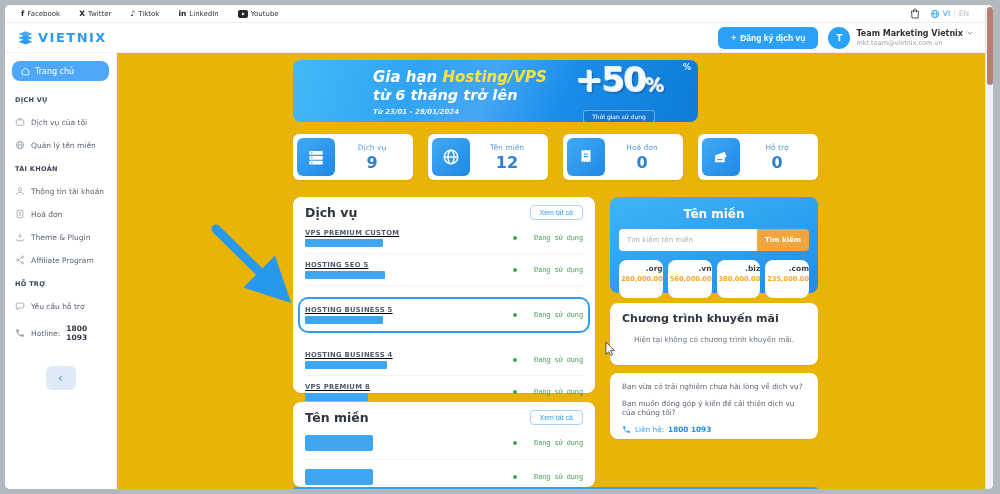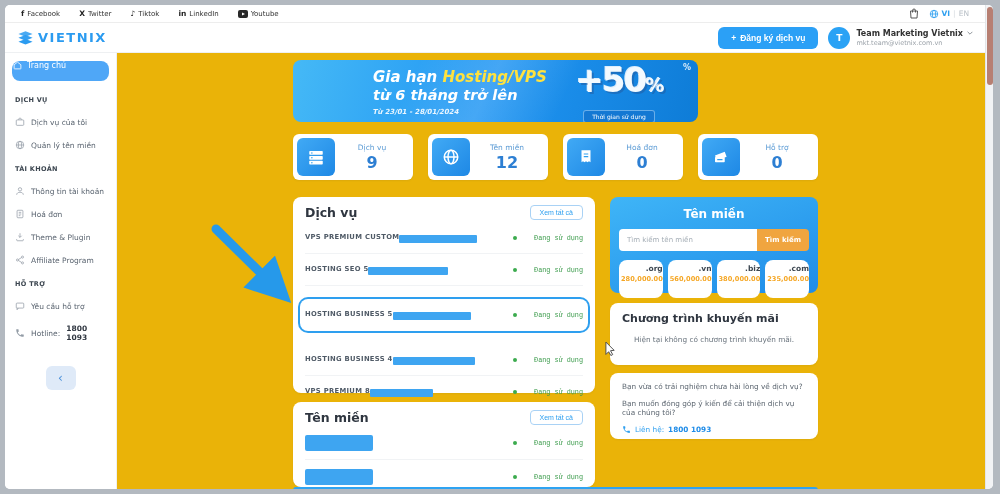--- a/index.html
+++ b/index.html
@@ -11,40 +11,40 @@
   
   .scrollbar { position:absolute; right:0; top:0; width:8px; height:100%; background:#f2f3f5; border-left:1px solid #e3e5e8; }
   .scroll-thumb { position:absolute; left:1px; top:2px; width:6px; height:78px; background:#b77f72; border-radius:3px; }
 
   
   .socialbar { height:18px; background:#fff; border-bottom:1px solid #ededed; display:flex; align-items:center; padding:0 16px; gap:19px; flex:0 0 auto; }
   .social-item { display:flex; align-items:center; gap:3px; font-size:7px; color:#333; cursor:pointer; }
   .social-glyph { font-weight:bold; font-size:7.5px; color:#222; font-style:normal; }
   .sb-right { margin-left:auto; display:flex; align-items:center; gap:10px; }
   .lang { display:flex; align-items:center; gap:3px; font-size:7.5px; }
-  .lang-vi { color:#2e9fef; font-weight:bold; }
+  .lang-vi { color:#2e9fef; font-weight:normal; }
   .lang-sep { color:#d5dadf; }
   .lang-en { color:#b9c0c7; }
 
   
   .header { height:30px; background:#fff; border-bottom:1px solid #eef0f2; display:flex; align-items:center; padding:0 12px; flex:0 0 auto; }
   .brand { display:flex; align-items:center; gap:4px; }
   .brand-name { font-size:13px; font-weight:bold; color:#2b9bf0; letter-spacing:1.5px; }
   .hd-right { margin-left:auto; display:flex; align-items:center; gap:10px; }
   .register-btn { background:#2ba0f6; color:#fff; font-size:8.5px; font-weight:bold; border:none; border-radius:6px; padding:6px 13px; display:flex; align-items:center; gap:4px; cursor:pointer; }
   .user { display:flex; align-items:center; gap:6px; cursor:pointer; }
   .avatar { width:22px; height:22px; border-radius:50%; background:#2aa2f5; color:#fff; font-size:9px; font-weight:bold; display:flex; align-items:center; justify-content:center; }
   .user-name-row { display:flex; align-items:center; gap:4px; }
   .user-name { font-size:8px; font-weight:bold; color:#333; }
   .user-email { font-size:6.5px; color:#9aa1a8; margin-top:1px; }
 
   
   .bodyrow { flex:1; display:flex; min-height:0; }
   .sidebar { width:112px; background:#fff; border-right:1px solid #eef0f2; padding:8px 7px; flex:0 0 auto; }
-  .home-btn { background:#4fa7f7; color:#fff; border-radius:8px; height:20px; display:flex; gap:5px; padding:0 1px; font-size:8px; cursor:pointer; }
+  .home-btn { background:#4fa7f7; color:#fff; border-radius:8px; height:20px; display:flex; align-items:center; gap:5px; padding:0 9px; font-size:8px; cursor:pointer; }
   .side-sec { font-size:6.5px; font-weight:bold; color:#3c4650; margin:15px 3px 0; letter-spacing:.3px; }
   .side-item { display:flex; align-items:center; gap:6px; font-size:7.5px; color:#5a6470; margin:13px 3px 0; cursor:pointer; }
   .side-item svg { flex:0 0 auto; }
   .hotline-strong { font-weight:bold; color:#2f3640; }
   .collapse-btn { width:30px; height:24px; background:#dfeaf8; border-radius:6px; color:#4a90d9; display:flex; align-items:center; justify-content:center; font-size:12px; margin:24px auto 0; cursor:pointer; }
 
   .main { flex:1; background:#eab308; position:relative; overflow:hidden; }
 
   
   .banner { position:absolute; left:176px; top:7px; width:405px; height:62px; border-radius:8px; overflow:hidden; background:linear-gradient(105deg,#45b9f6 0%,#2196f3 48%,#0e7cd7 100%); cursor:pointer; }
@@ -76,21 +76,21 @@
 
   
   .card { background:#fff; border-radius:8px; box-shadow:0 1px 2px rgba(30,50,80,.06); }
   .services-card { position:absolute; left:176px; top:144px; width:302px; height:196px; padding:8px 12px; }
   .domains-card { position:absolute; left:176px; top:349px; width:302px; height:85px; padding:8px 12px; overflow:hidden; }
   .card-head { display:flex; justify-content:space-between; align-items:center; margin-bottom:2px; }
   .card-title { font-size:12.5px; font-weight:bold; color:#2f3640; }
   .viewall-btn { background:#fff; border:1px solid #a9d2f5; color:#2e9fef; font-size:7px; padding:3px 9px; border-radius:4px; cursor:pointer; }
   .svc-row { display:flex; justify-content:space-between; align-items:center; height:32px; border-bottom:1px solid #f1f3f5; }
   .svc-row:last-child { border-bottom:none; }
-  .svc-left { display:flex; flex-direction:row; justify-content:center; }
+  .svc-left { display:flex; flex-direction:column; justify-content:center;text-decoration:underline; }
   .svc-name { font-size:6.8px; font-weight:600; color:#4f5a66; letter-spacing:.3px; }
   .redact-bar { height:8px; background:#3ea5f1; border-radius:1px; margin-top:2px; }
   .svc-row:nth-child(2) .redact-bar { width:78px; }
   .svc-row:nth-child(3) .redact-bar { width:80px; }
   .svc-row.highlight .redact-bar { width:78px; }
   .svc-row:nth-child(5) .redact-bar { width:82px; }
   .svc-row:nth-child(6) .redact-bar { width:63px; }
   .svc-row.highlight { box-shadow:0 0 0 2px #2e9fef; border-radius:8px; margin:13px -5px; padding:0 5px; border-bottom:1px solid transparent; }
   .status { display:flex; align-items:center; gap:17px; font-size:6.8px; color:#3f9d4f;font-family:Liberation Mono, monospace; }
   .status-dot { width:4px; height:4px; border-radius:50%; background:#3cab4e; }

